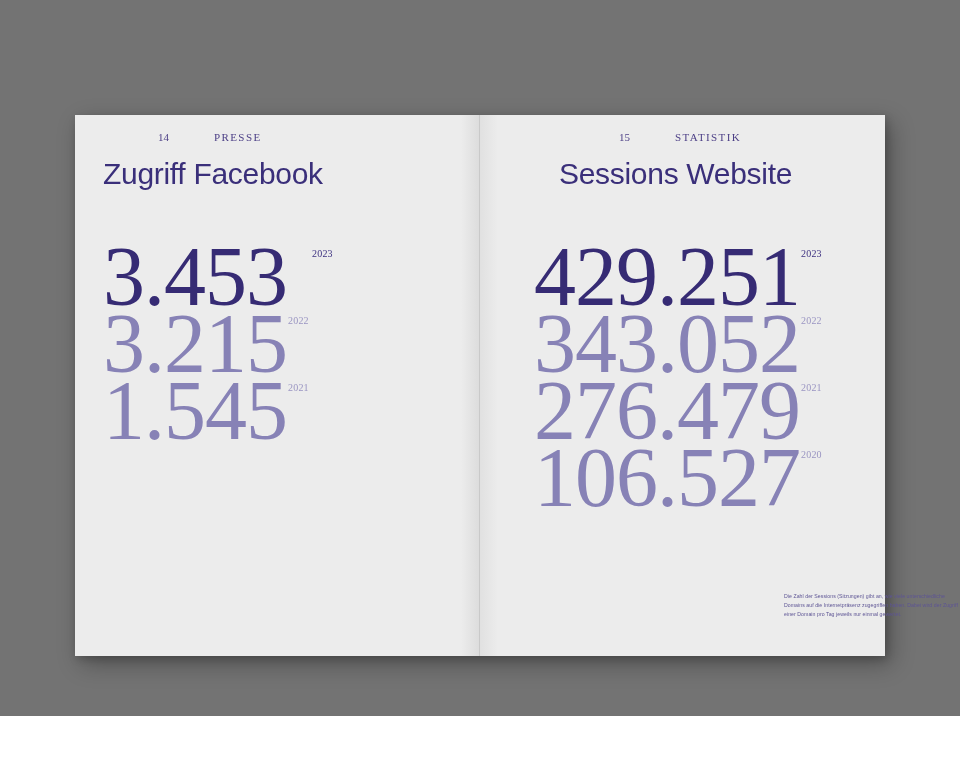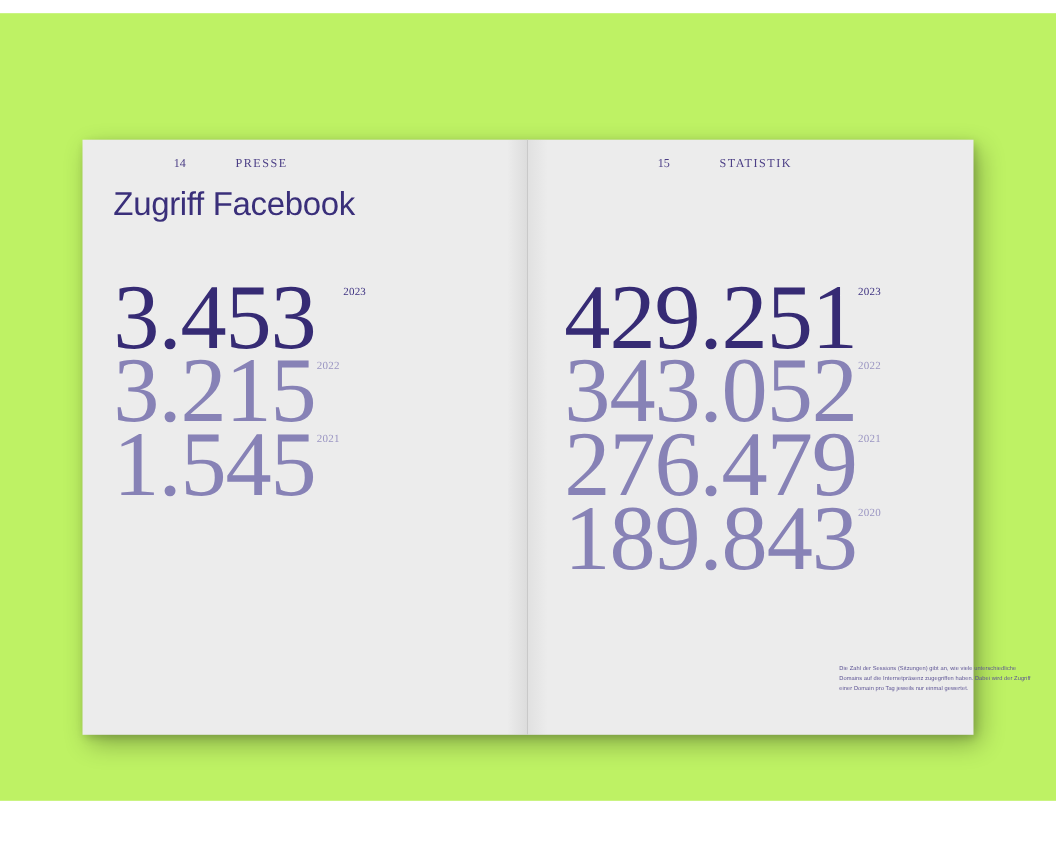--- a/index.html
+++ b/index.html
@@ -13,22 +13,21 @@
     height: 768px;
     overflow: hidden;
     font-family: "Liberation Sans", sans-serif;
     -webkit-font-smoothing: antialiased;
   }
 
   .canvas {
     position: relative;
     width: 960px;
     height: 716px;
-    background: #bef264;
-    margin-top: 12px;
+    background: #737373;
   }
 
   
   .spread {
     position: absolute;
     left: 75px;
     top: 115px;
     width: 810px;
     height: 541px;
     background: #ececec;
@@ -63,21 +62,21 @@
     background: linear-gradient(to left, rgba(190,190,190,0) 0%, rgba(185,185,185,0.22) 100%);
     pointer-events: none;
   }
 
   .page {
     position: absolute;
     top: 0;
     height: 541px;
   }
   .page-left  { left: 0px;   width: 404px; }
-  .page-right { left: 405px; width: 405px; }
+  .page-right { left: 426px; width: 405px; }
 
   
   .runhead {
     position: absolute;
     top: 16px;
     font-family: "Liberation Serif", serif;
     font-size: 11px;
     color: #4c3f86;
     white-space: nowrap;
   }
@@ -208,40 +207,41 @@
     <div class="gutter-soft-left"></div>
     <div class="gutter"></div>
     <div class="gutter-soft-right"></div>
 
     <div class="page page-right">
 
       <div class="runhead">
         <span class="folio">15</span><span class="section">STATISTIK</span>
       </div>
 
+      <div class="page-title">Sessions Website</div>
 
       <div class="figures">
 
         <div class="fig-row fig-row-0">
           <span class="fig-value tone-dark">429.251</span>
           <span class="fig-year year-dark">2023</span>
         </div>
 
         <div class="fig-row fig-row-1">
           <span class="fig-value tone-light">343.052</span>
           <span class="fig-year year-light">2022</span>
         </div>
 
         <div class="fig-row fig-row-2">
           <span class="fig-value tone-light">276.479</span>
           <span class="fig-year year-light">2021</span>
         </div>
 
         <div class="fig-row fig-row-3">
-          <span class="fig-value tone-light">189.843</span>
+          <span class="fig-value tone-light">106.527</span>
           <span class="fig-year year-light">2020</span>
         </div>
 
       </div>
 
       <div class="footnote">Die Zahl der Sessions (Sitzungen) gibt an, wie viele unterschiedliche Domains auf die Internetpräsenz zugegriffen haben. Dabei wird der Zugriff einer Domain pro Tag jeweils nur einmal gewertet.</div>
 
     </div>
 
   </div>

